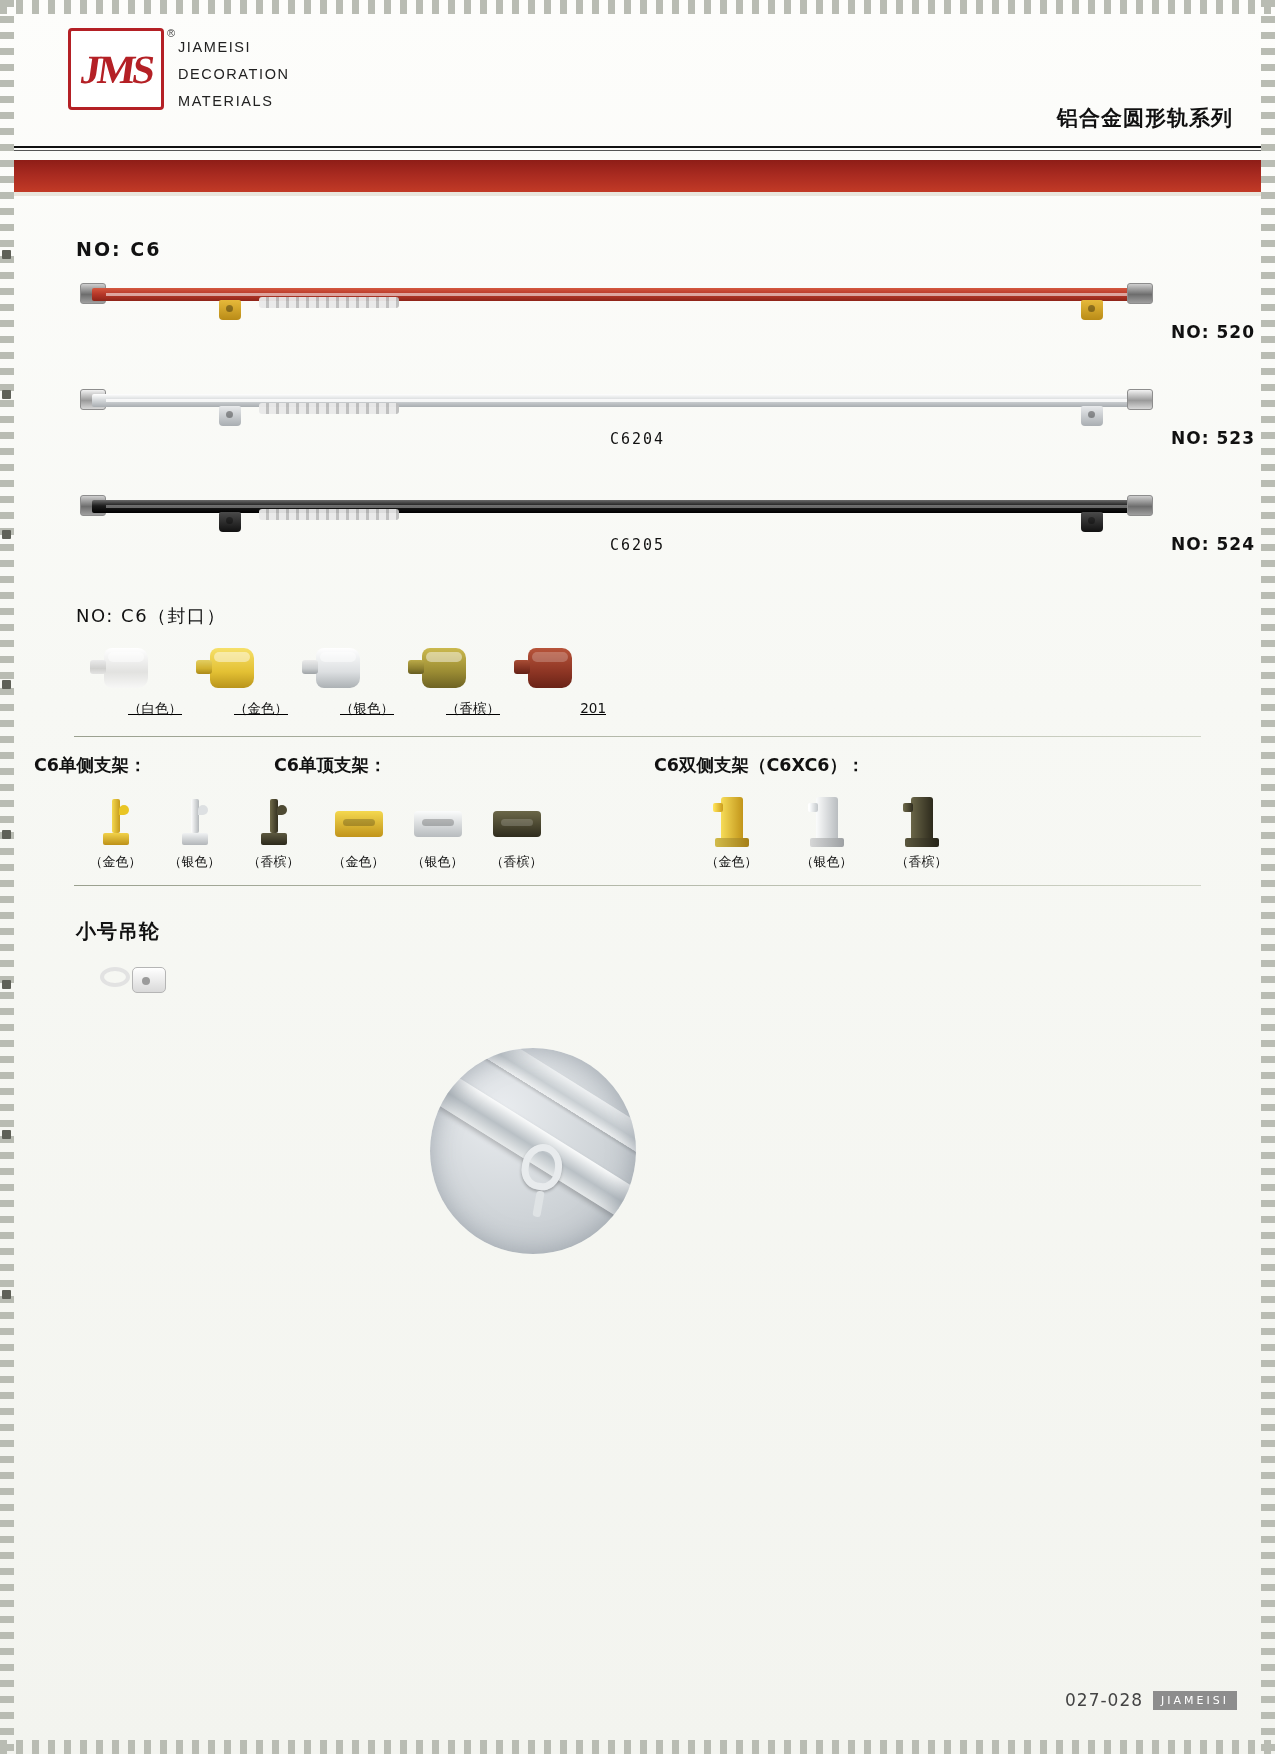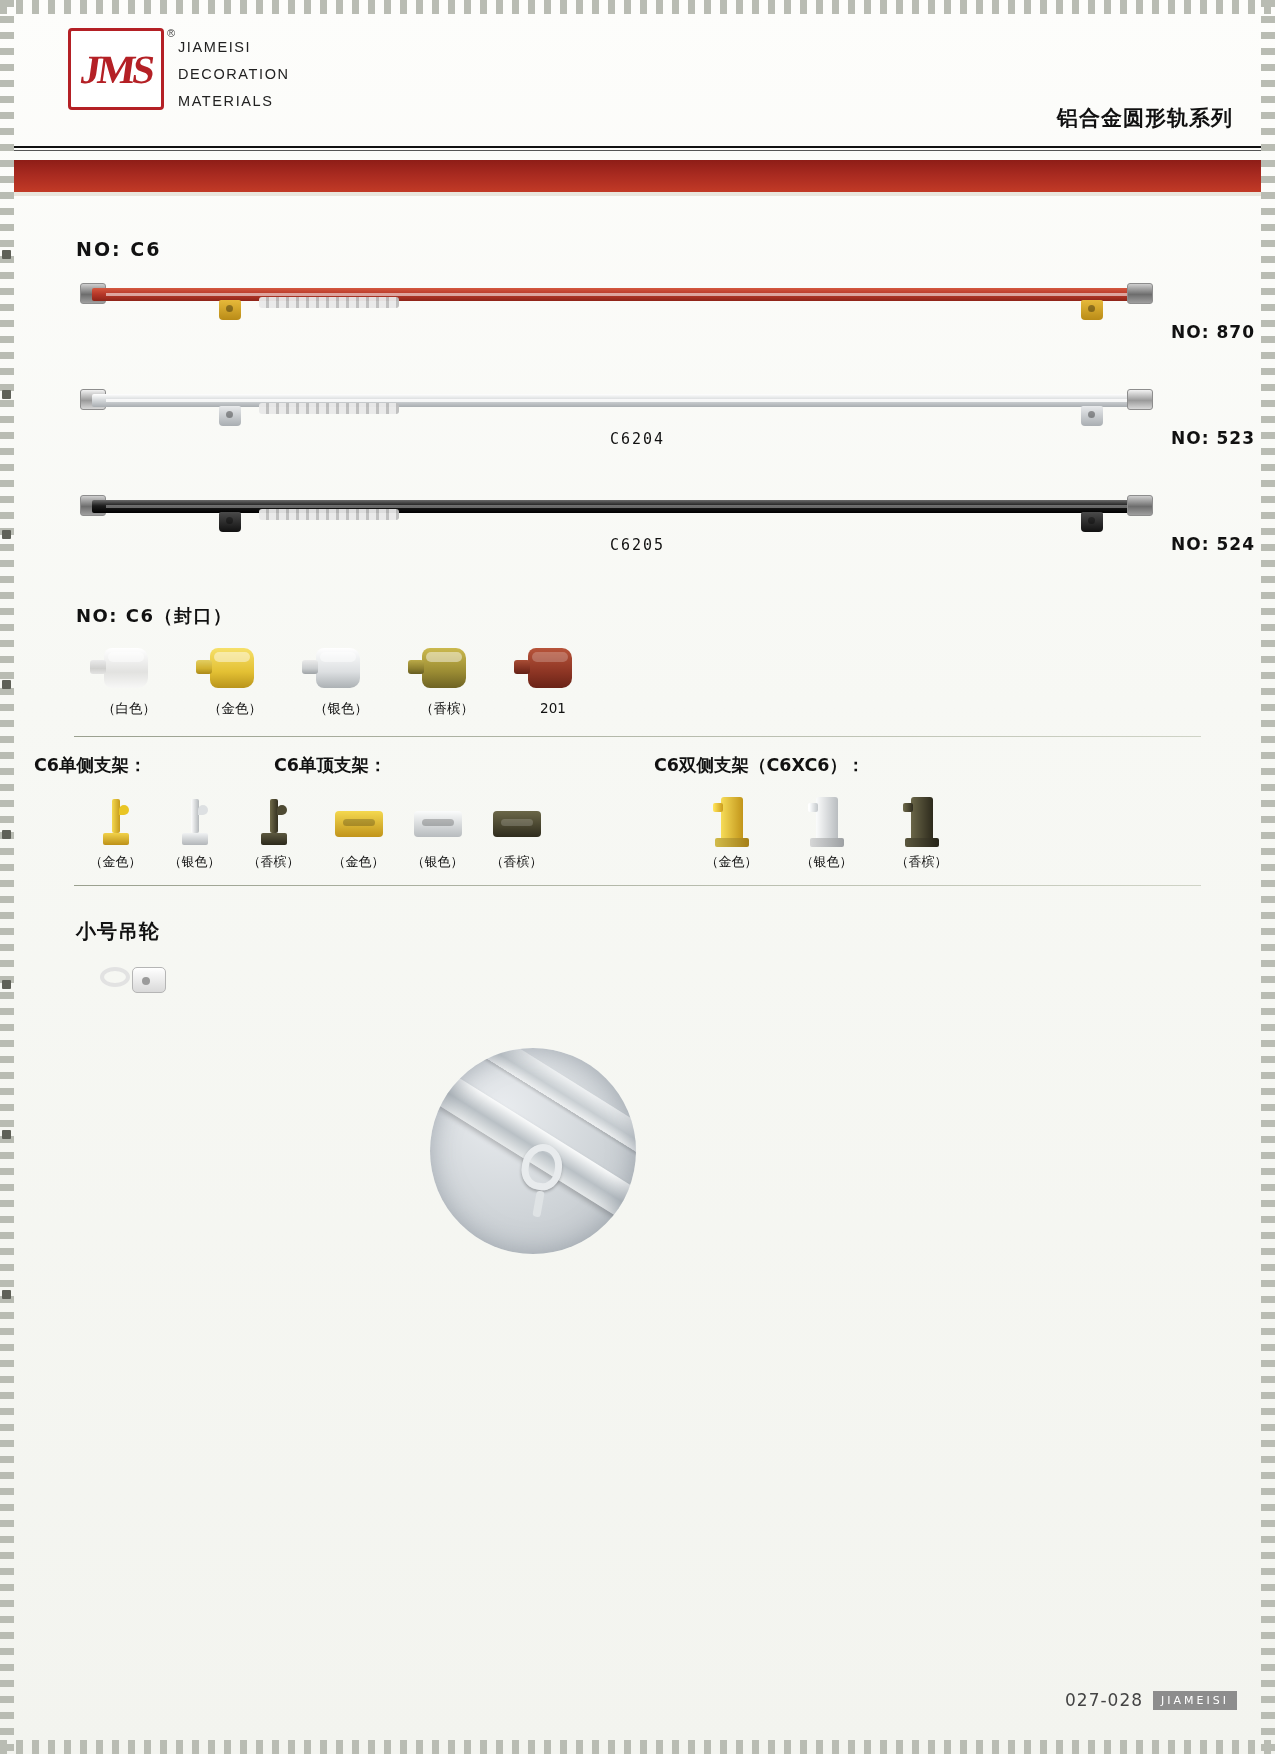--- a/index.html
+++ b/index.html
@@ -138,24 +138,24 @@
   }
   .no-right {
     position:absolute; right:6px; top:48px;
     font-family:"DejaVu Sans", sans-serif;
     font-weight:bold; font-size:17px; color:#111; letter-spacing:1px;
   }
 
   
   .sec-title {
     font-family:"DejaVu Sans", sans-serif;
-    font-size:18px; font-weight:bold; color:#111; letter-spacing:1.5px;
+    font-size:18px; font-weight:normal; color:#111; letter-spacing:1.5px;
   }
   .swatch-row { display:flex; gap:0; padding-left:62px; margin-top:10px; }
-  .swatch { width:106px; text-align:center; }
+  .swatch { width:106px; text-align:right;text-decoration:underline; }
   .swatch .art { height:62px; position:relative; }
   .swatch .cname {
     font-family:"DejaVu Sans", sans-serif;
     font-size:13.5px; color:#111;
   }
 
   
   .endcap {
     position:absolute; left:28px; top:10px; width:44px; height:40px;
     border-radius:8px 10px 10px 8px;
@@ -335,21 +335,21 @@
       <div class="rail-row">
         <div class="cap left dark"></div>
         <div class="rail" style="background:linear-gradient(180deg,#d4583f,#b8392a 45%,#8e2418);">
           <div class="inner-groove"></div>
         </div>
         <div class="gliders"></div>
         <div class="bracket" style="left:205px;background:linear-gradient(180deg,#e6b93a,#b98b17);"></div>
         <div class="bracket" style="right:158px;background:linear-gradient(180deg,#e6b93a,#b98b17);"></div>
         <div class="cap right dark"></div>
       </div>
-      <div class="no-right">NO: 870</div>
+      <div class="no-right">NO: 520</div>
     </div>
 
 
 
     <div class="rail-block">
       <div class="rail-row">
         <div class="cap left"></div>
         <div class="rail" style="background:linear-gradient(180deg,#ffffff,#d7dadc 45%,#a8adb1);">
           <div class="inner-groove" style="background:rgba(255,255,255,.8);"></div>
         </div>

